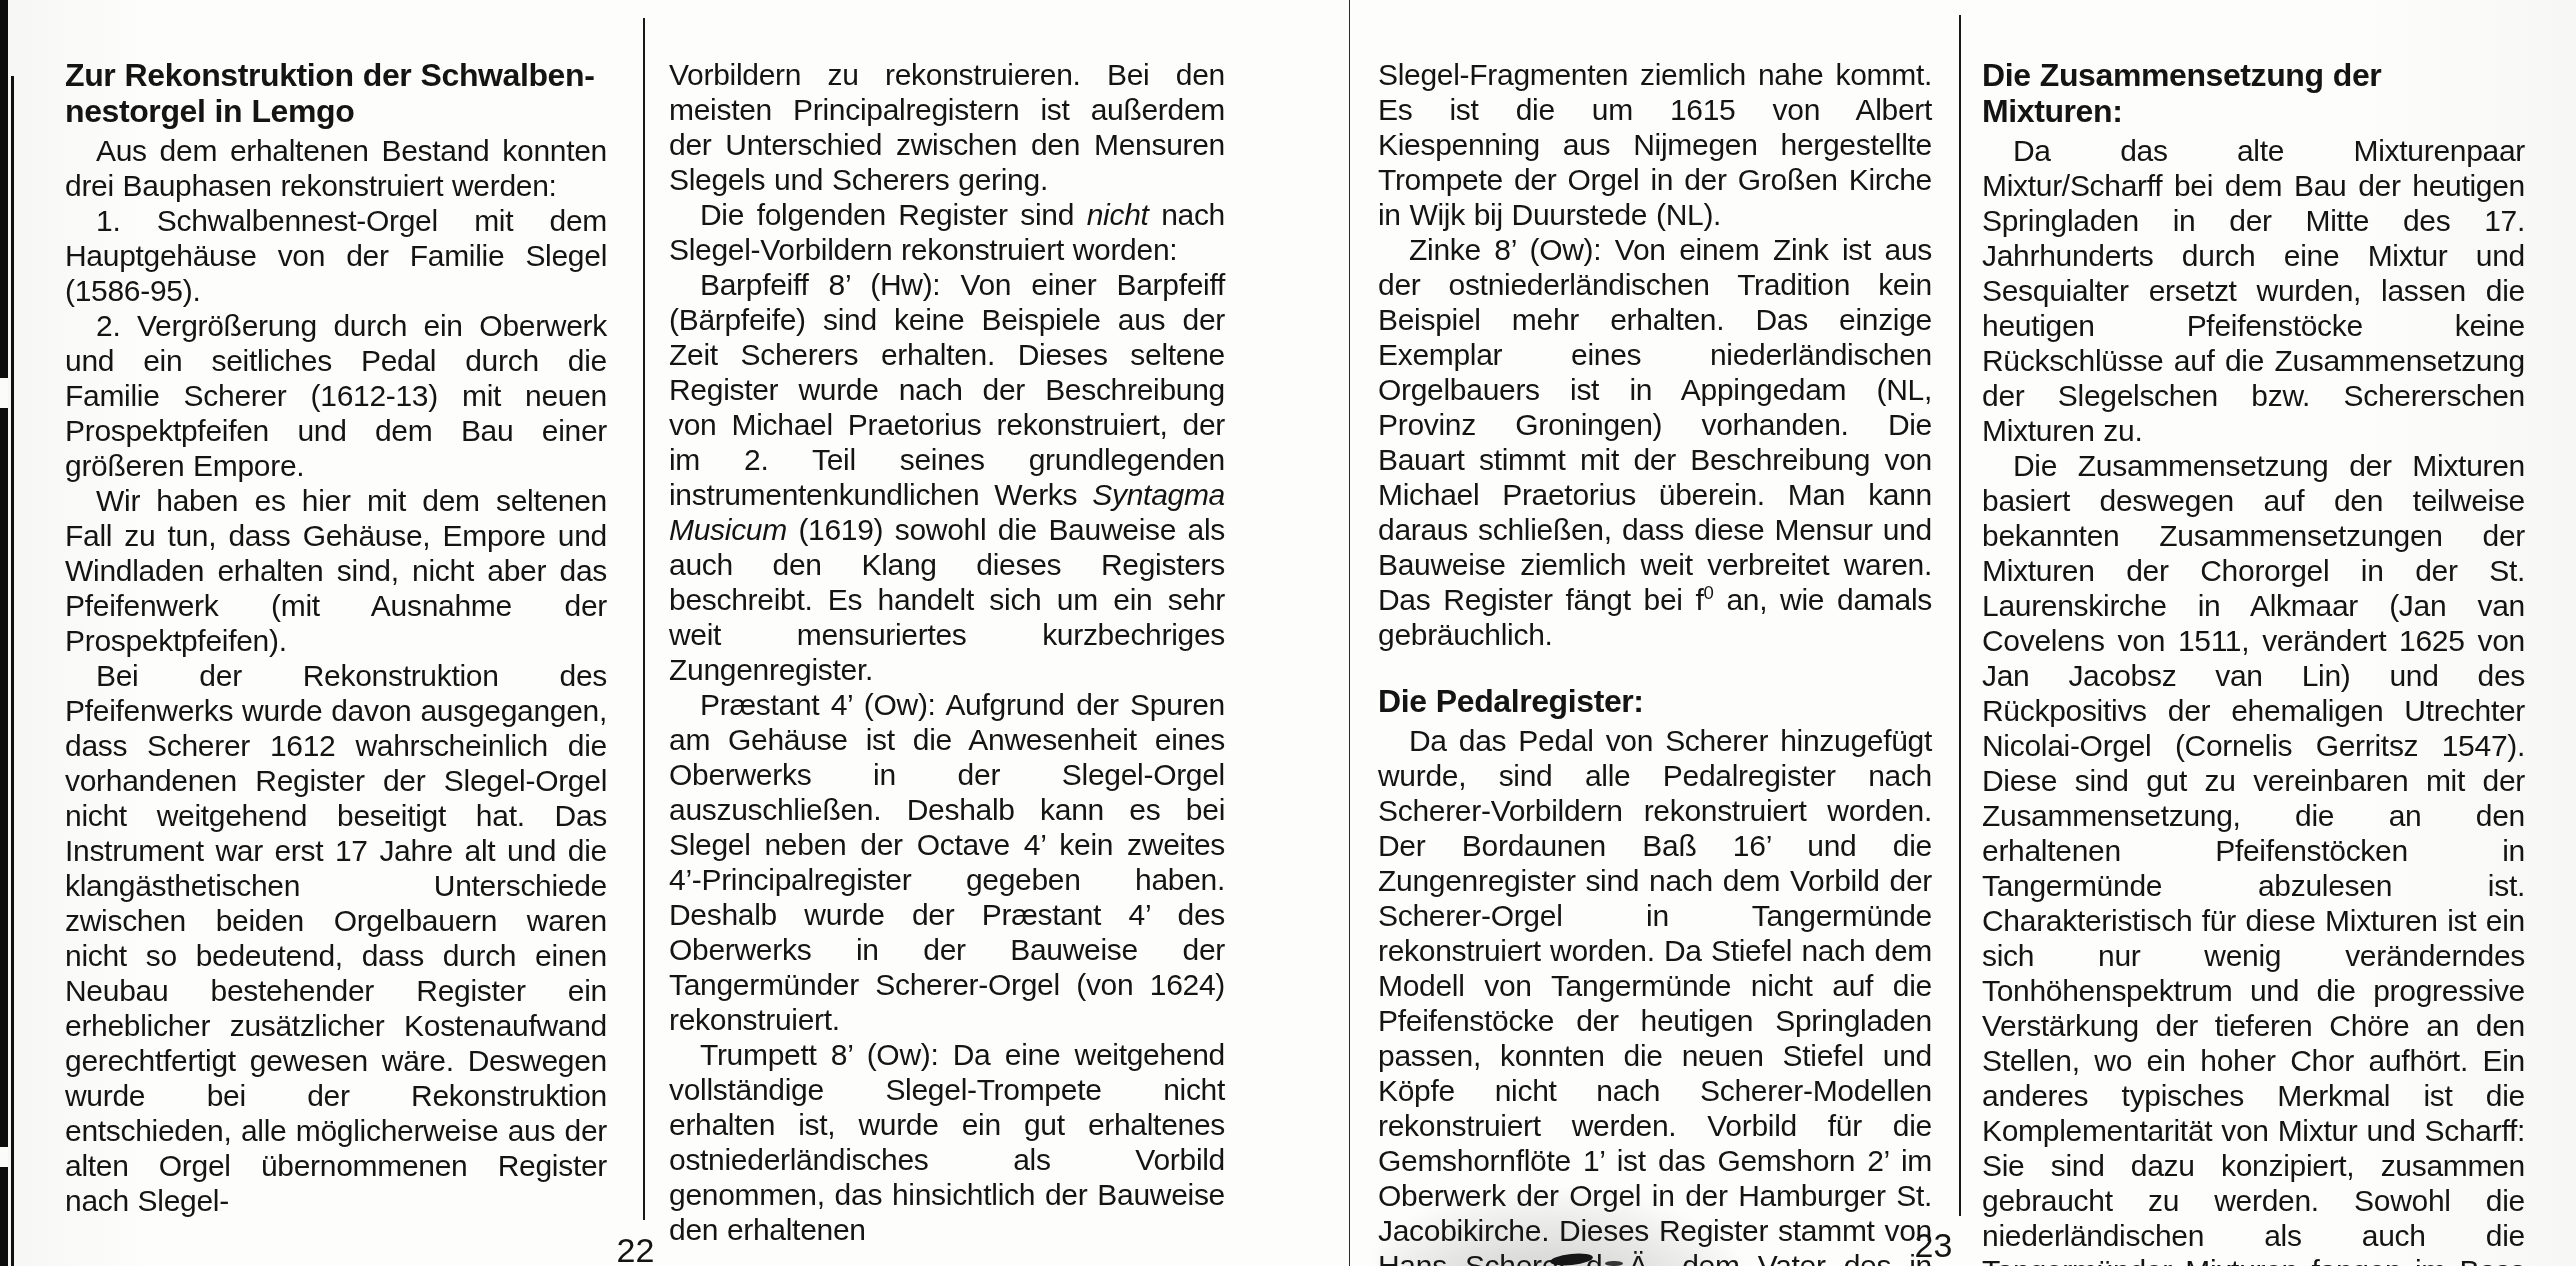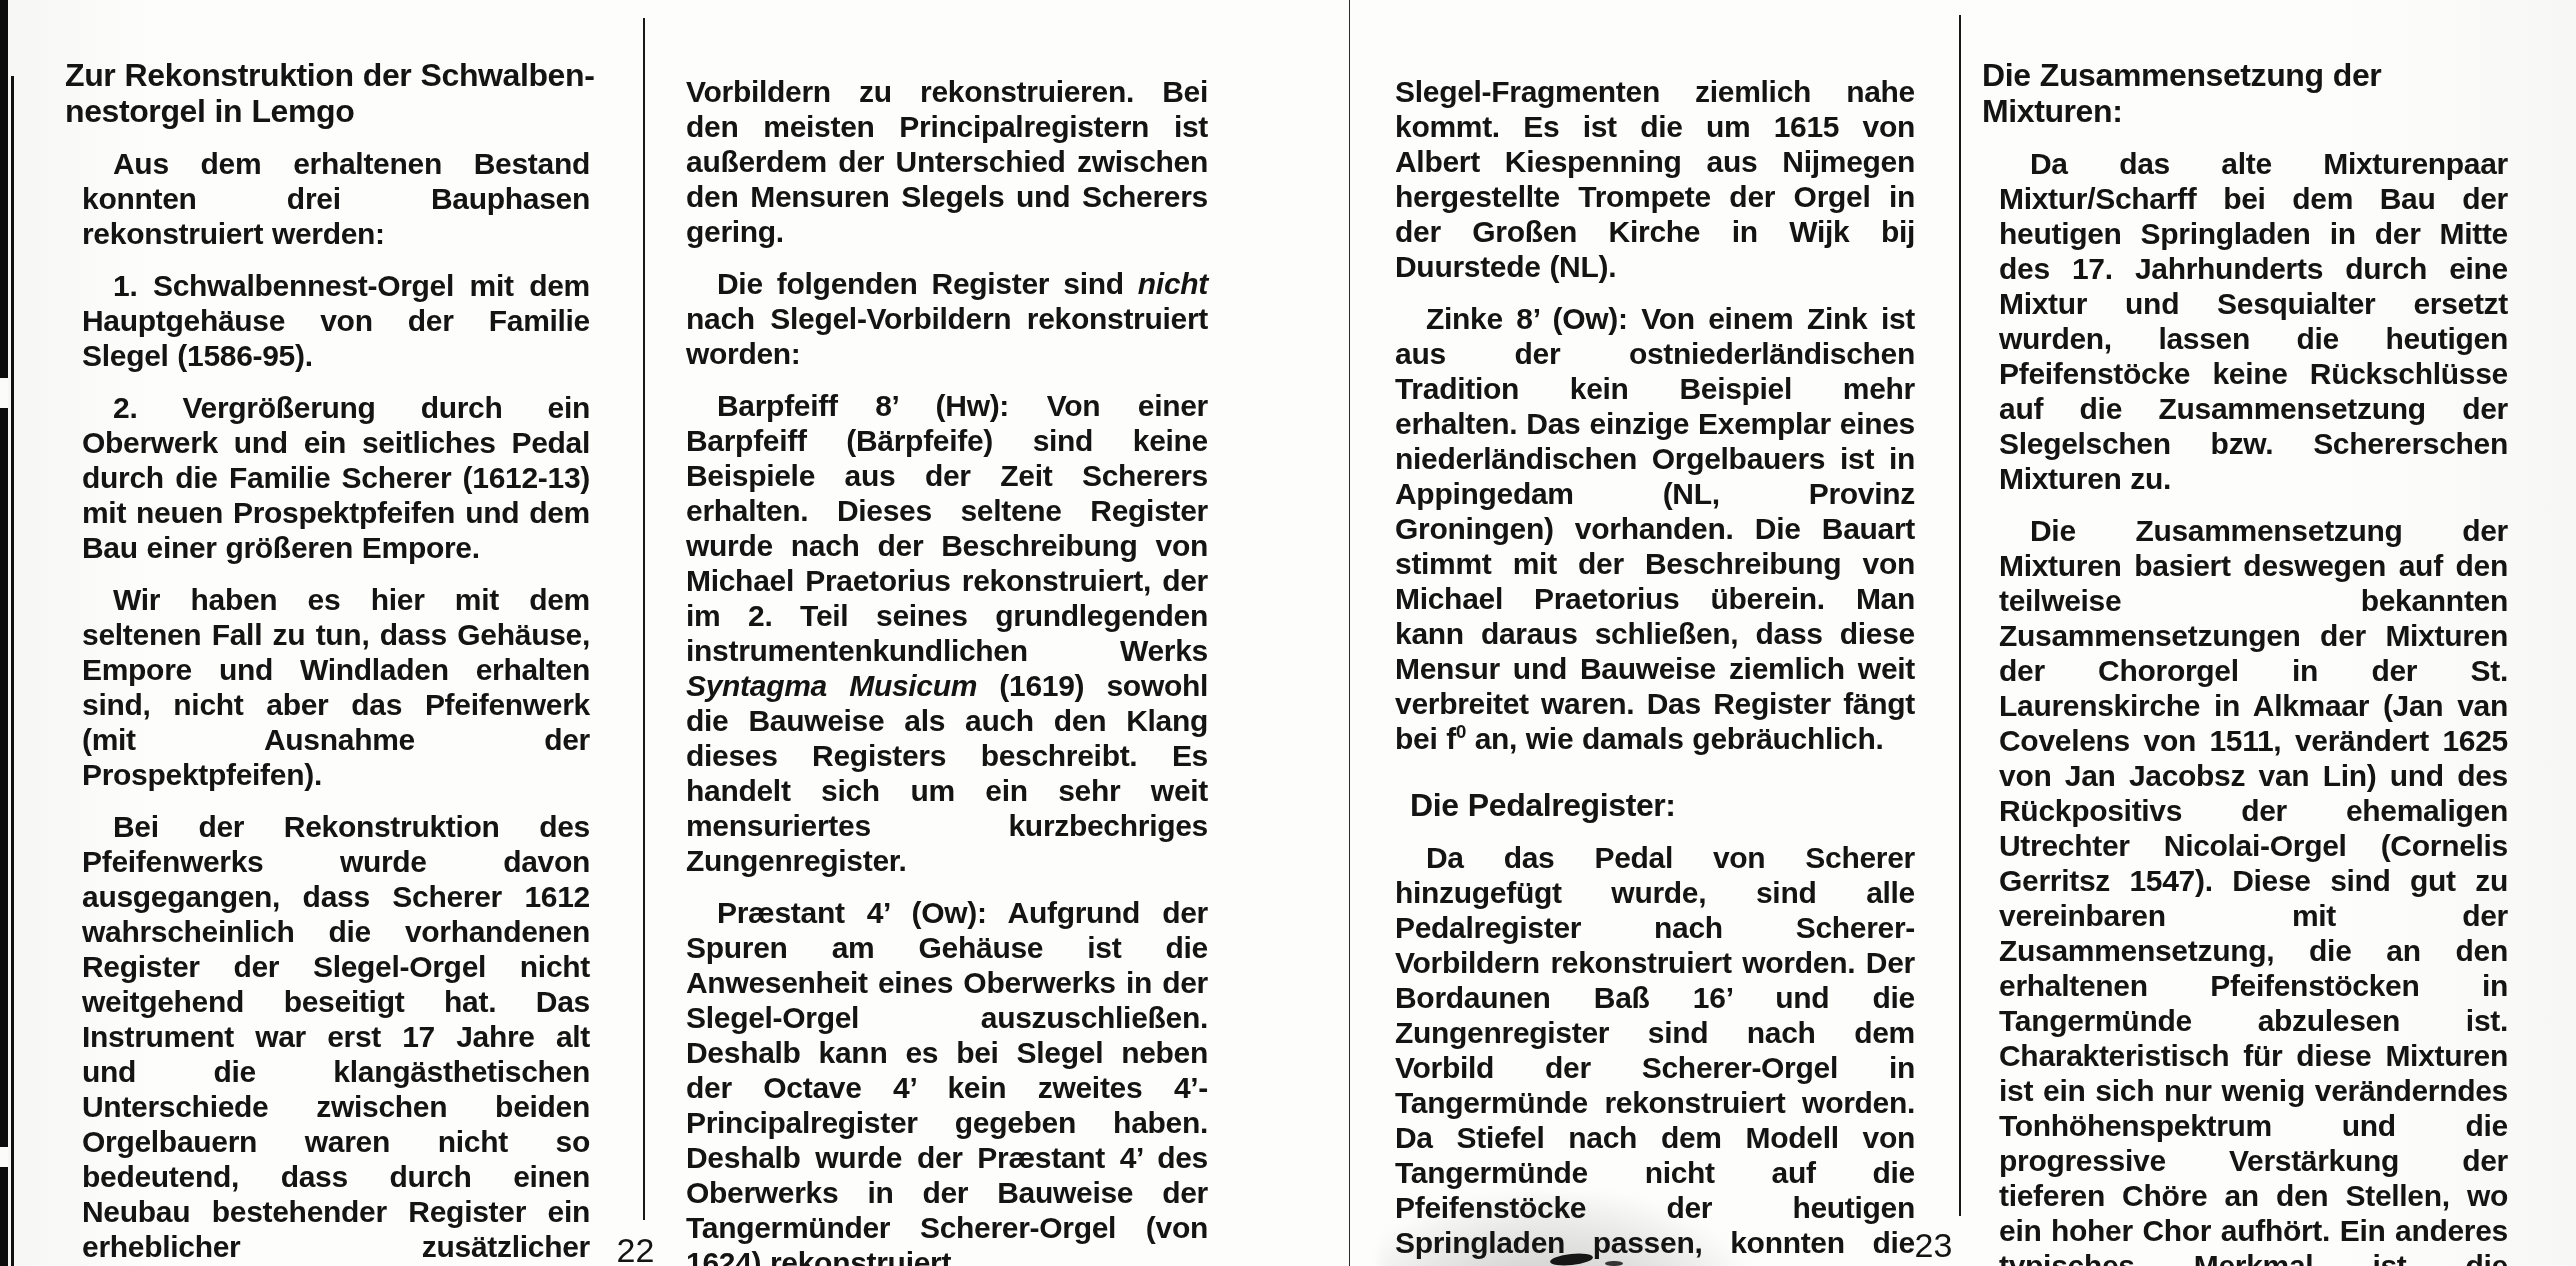--- a/index.html
+++ b/index.html
@@ -19,31 +19,31 @@
     font-size: 30px;
     line-height: 35px;
     letter-spacing: -0.3px;
     word-spacing: 0.7px;
     hyphens: auto;
   }
   #col0 { left: 65px;   width: 542px; }
   #col1c { left: 669px;  width: 556px; }
   #col2c { left: 1378px; width: 554px; }
   #col3c { left: 1982px; width: 543px; }
-  .col p { margin: 17px; font-weight: bold; }
+  .col p { margin: 0; }
   .col p.indent { text-indent: 31px; }
   .col h2 {
     margin: 0 0 4.1px 0;
     font-size: 32px;
     line-height: 36px;
     font-weight: bold;
     text-align: left;
     letter-spacing: -0.4px;
   }
-  .col h2.gap-above { margin-top: 31px; margin-left: 32px; }
+  .col h2.gap-above { margin-top: 31px; }
   .it { font-style: italic; }
   sup { font-size: 62%; line-height: 0; vertical-align: super; }
 
   .page-number {
     position: absolute;
     font-size: 34px;
     line-height: 30px;
     width: 61px;
     text-align: center;
   }

